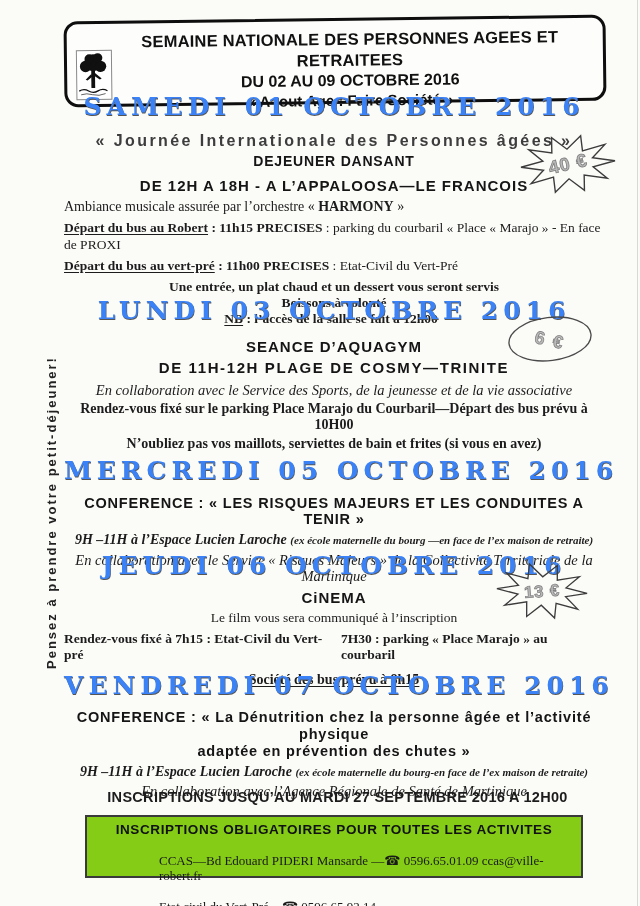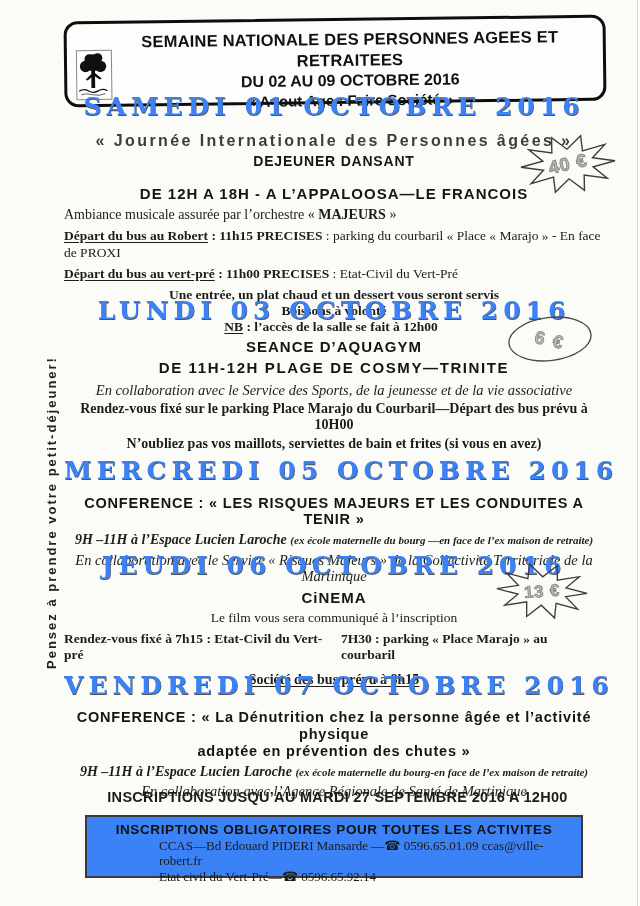--- a/index.html
+++ b/index.html
@@ -51,24 +51,24 @@
       font-family:"Liberation Sans",sans-serif;font-weight:bold;font-size:14.5px;
       letter-spacing:0.3px;}
   .closing span{text-underline-offset:3px;padding-left:7px;}
 
   
   .badge{position:absolute;}
   .badge svg{display:block;}
 
   
   .footer-box{position:absolute;left:85px;top:815px;width:494px;height:59px;
-      border:2px solid #3a3a3a;background:#3b82f6;}
+      border:2px solid #3a3a3a;background:#84cc16;}
   .footer-title{margin-top:5px;text-align:center;font-family:"Liberation Sans",sans-serif;
       font-weight:bold;font-size:13.5px;letter-spacing:0.6px;color:#111;}
-  .footer-ln{margin-top:1px;padding-left:72px;font-size:13px;line-height:15px;
+  .footer-ln{margin-top:16px;padding-left:72px;font-size:13px;line-height:15px;
       font-family:"Liberation Serif",serif;color:#1a1a1a;}
 </style>
 </head>
 <body>
 
 <div class="sheet">
 
   <div class="scan-edge"></div>
 
   <div class="header-box">
@@ -94,22 +94,22 @@
       <div class="header-l3">« A tout Age : Faire Société »</div>
     </div>
   </div>
 
   <div class="side-note">Pensez à prendre votre petit-déjeuner!</div>
 
   <div class="section" style="top:92px">
     <div class="day-title">SAMEDI 01 OCTOBRE 2016</div>
     <div class="subtitle center" style="margin-top:10px">« Journée Internationale des Personnes âgées »</div>
     <div class="sans-b evt center" style="margin-top:3px">DEJEUNER DANSANT</div>
-    <div class="sans-b evt-lg center" style="margin-top:16px">DE 12H A 18H - A L’APPALOOSA—LE FRANCOIS</div>
-    <div class="body-ln" style="margin-top:5px"><span>Ambiance musicale assurée par l’orchestre « </span><span class="bold">MAJEURS</span><span> »</span></div>
+    <div class="sans-b evt-lg center" style="margin-top:8px">DE 12H A 18H - A L’APPALOOSA—LE FRANCOIS</div>
+    <div class="body-ln" style="margin-top:5px"><span>Ambiance musicale assurée par l’orchestre « </span><span class="bold">HARMONY</span><span> »</span></div>
     <div class="bus" style="margin-top:4px"><span class="ul">Départ du bus  au Robert</span><span> : 11h15 PRECISES</span><span class="rest"> : parking du courbaril « Place « Marajo » - En face de PROXI</span></div>
     <div class="bus" style="margin-top:4px"><span class="ul">Départ du bus au vert-pré</span><span> : 11h00 PRECISES</span><span class="rest"> : Etat-Civil du Vert-Pré</span></div>
     <div class="body-ln bold center" style="margin-top:5px;font-size:13.5px">Une entrée, un plat chaud et un dessert vous seront servis</div>
     <div class="body-ln bold center" style="font-size:13.5px">Boissons à volonté</div>
     <div class="body-ln bold right" style="font-size:13.5px;padding-right:6px"><span class="ul">NB</span><span> : l’accès de la salle se fait à 12h00</span></div>
   </div>
 
   <div class="badge" style="left:520px;top:131px;transform:rotate(-4deg)">
     <svg width="96" height="66" viewBox="0 0 110 70">
       <polygon points="109,35 83.5,29.7 98.7,15.6 72.6,21.2 71.7,3.6 55,18 38.3,3.6 37.4,21.2 11.3,15.6 26.5,29.7 1,35 26.5,40.3 11.3,54.4 37.4,48.8 38.3,66.4 55,52 71.7,66.4 72.6,48.8 98.7,54.4 83.5,40.3" fill="none" stroke="#3c3c3c" stroke-width="1.6"></polygon>

